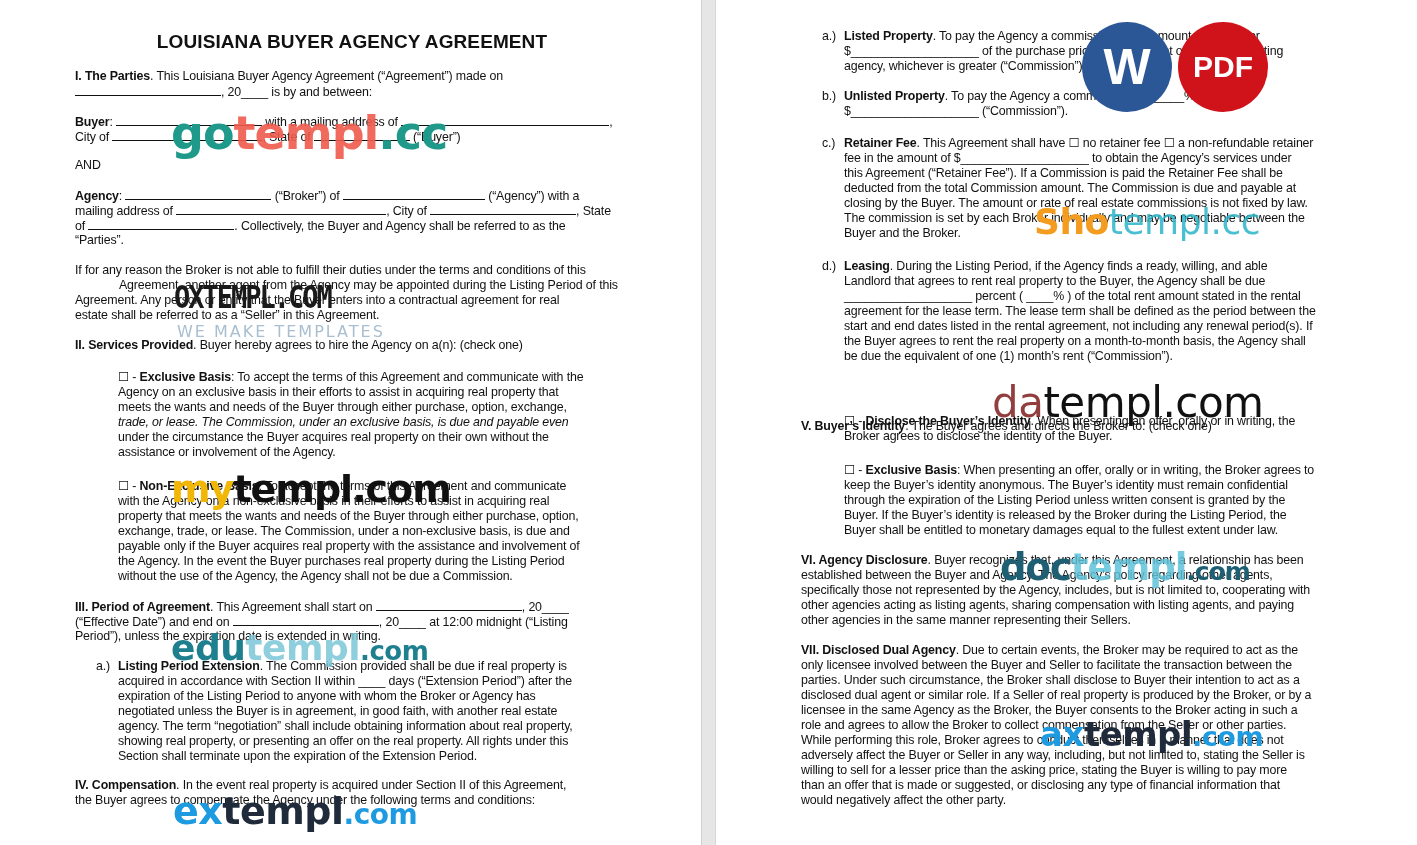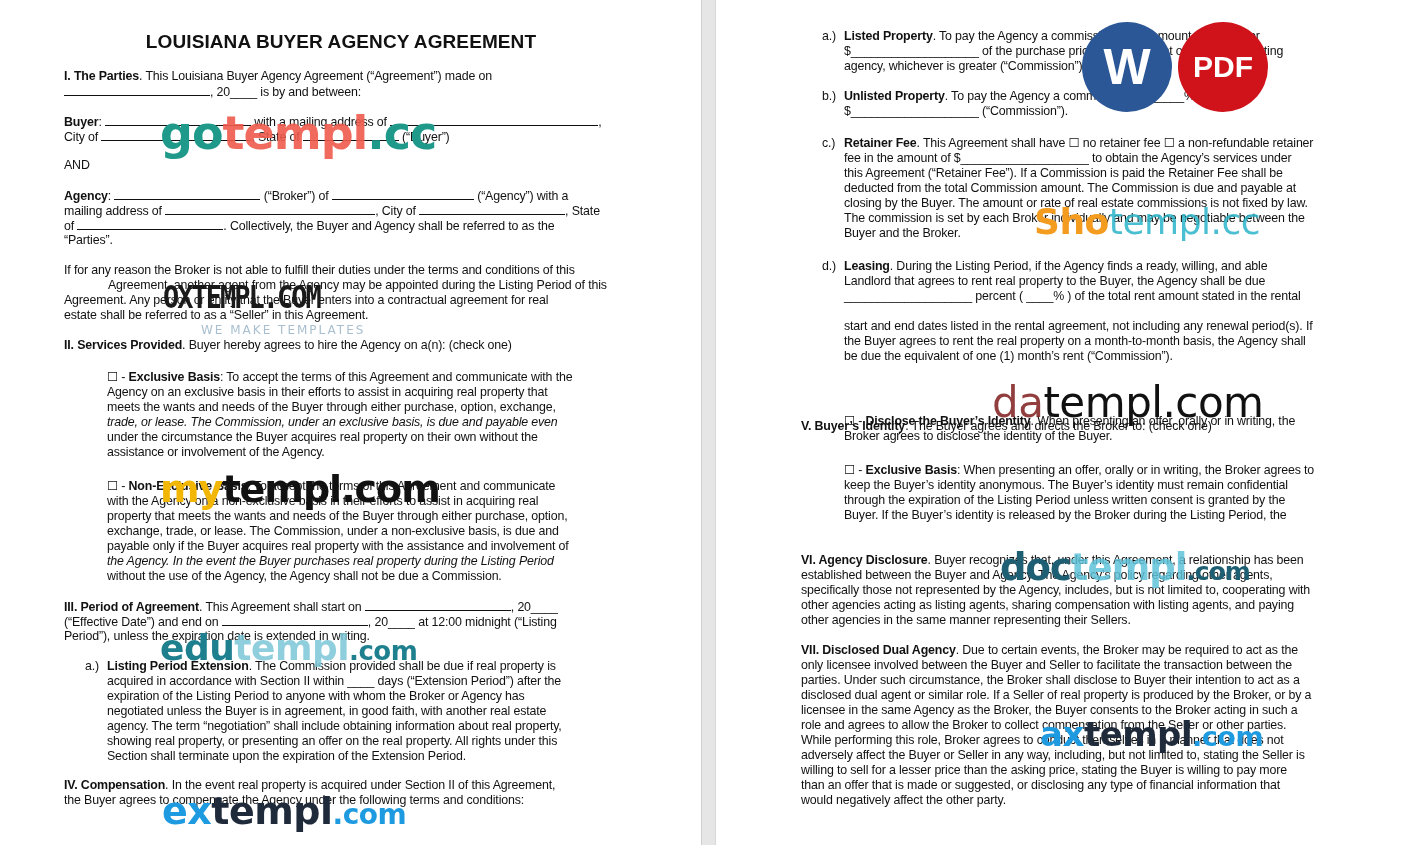--- a/index.html
+++ b/index.html
@@ -3,21 +3,21 @@
 <meta charset="utf-8">
 <style>
   html, body { margin: 0; padding: 0; }
   body {
     width: 1417px; height: 845px; overflow: hidden; position: relative;
     background: #ffffff;
     font-family: "Liberation Sans", sans-serif;
     color: #111;
   }
   .page { position: absolute; top: 0; height: 845px; background: #fff; }
-  #page-left { left: 0; width: 578px; }
+  #page-left { left: 11px; width: 578px; }
   #page-right { left: 716px; width: 701px; }
   .gutter { position: absolute; left: 701px; top: 0; width: 15px; height: 845px;
             background: #e6e6e6; border-left: 1px solid #cfcfcf; border-right: 1px solid #d8d8d8; box-sizing: border-box; }
 
   .p { position: absolute; font-size: 12.4px; line-height: 15px; letter-spacing: -0.15px; white-space: nowrap; }
   .p b { font-weight: bold; }
   .title { position: absolute; left: 0; width: 682px; text-align: center; top: 31px;
            font-size: 19px; font-weight: bold; letter-spacing: 0.1px; }
   .blank { display: inline-block; border-bottom: 1px solid #111; height: 11px; vertical-align: baseline; }
 
@@ -58,21 +58,21 @@
   <div class="p" style="left:107px;top:400px;">meets the wants and needs of the Buyer through either purchase, option, exchange,</div>
   <div class="p" style="left:107px;top:415px;font-style:italic;">trade, or lease. The Commission, under an exclusive basis, is due and payable even</div>
   <div class="p" style="left:107px;top:430px;">under the circumstance the Buyer acquires real property on their own without the</div>
   <div class="p" style="left:107px;top:445px;">assistance or involvement of the Agency.</div>
 
   <div class="p" style="left:107px;top:479px;"><span>☐</span> - <b>Non-Exclusive Basis</b><span>: To accept the terms of this Agreement and communicate</span></div>
   <div class="p" style="left:107px;top:494px;">with the Agency on a non-exclusive basis in their efforts to assist in acquiring real</div>
   <div class="p" style="left:107px;top:509px;">property that meets the wants and needs of the Buyer through either purchase, option,</div>
   <div class="p" style="left:107px;top:524px;">exchange, trade, or lease. The Commission, under a non-exclusive basis, is due and</div>
   <div class="p" style="left:107px;top:539px;">payable only if the Buyer acquires real property with the assistance and involvement of</div>
-  <div class="p" style="left:107px;top:554px;font-style:italic;">the Agency. In the event the Buyer purchases real property during the Listing Period</div>
+  <div class="p" style="left:107px;top:554px;">the Agency. In the event the Buyer purchases real property during the Listing Period</div>
   <div class="p" style="left:107px;top:569px;">without the use of the Agency, the Agency shall not be due a Commission.</div>
 
   <div class="p" style="left:64px;top:599px;"><b>III. Period of Agreement</b><span>. This Agreement shall start on</span> <span class="blank" style="width:146px"></span><span>, 20____</span></div>
   <div class="p" style="left:64px;top:614px;"><span>(“Effective Date”) and end on</span> <span class="blank" style="width:146px"></span><span>, 20____ at 12:00 midnight (“Listing</span></div>
   <div class="p" style="left:64px;top:629px;">Period”), unless the expiration date is extended in writing.</div>
 
   <div class="p" style="left:85px;top:659px;">a.)</div>
   <div class="p" style="left:107px;top:659px;"><b>Listing Period Extension</b><span>. The Commission provided shall be due if real property is</span></div>
   <div class="p" style="left:107px;top:674px;">acquired in accordance with Section II within ____ days (“Extension Period”) after the</div>
   <div class="p" style="left:107px;top:689px;">expiration of the Listing Period to anyone with whom the Broker or Agency has</div>
@@ -81,21 +81,21 @@
   <div class="p" style="left:107px;top:734px;">showing real property, or presenting an offer on the real property. All rights under this</div>
   <div class="p" style="left:107px;top:749px;">Section shall terminate upon the expiration of the Extension Period.</div>
 
   <div class="p" style="left:64px;top:778px;"><b>IV. Compensation</b><span>. In the event real property is acquired under Section II of this Agreement,</span></div>
   <div class="p" style="left:64px;top:793px;">the Buyer agrees to compensate the Agency under the following terms and conditions:</div>
 
   <div class="wm" style="left:160px;top:110px;font-size:46px;letter-spacing:-1px;">
     <span style="color:#1f9a8a">go</span><span style="color:#ef5b4c;opacity:.9">templ</span><span style="color:#1f9a8a">.cc</span>
   </div>
   <div class="wm" style="left:163px;top:284px;font-size:27px;color:#1a1a1a;font-family:'DejaVu Sans Mono',monospace;letter-spacing:-2px;transform:scaleY(1.15);">OXTEMPL.COM</div>
-  <div class="wm" style="left:166px;top:324px;font-size:12px;color:#a9bfcf;letter-spacing:2px;font-weight:normal;margin-left:35px;">WE MAKE TEMPLATES</div>
+  <div class="wm" style="left:166px;top:324px;font-size:16px;color:#a9bfcf;letter-spacing:2px;font-weight:normal;">WE MAKE TEMPLATES</div>
   <div class="wm" style="left:160px;top:470px;font-size:38px;letter-spacing:-1px;">
     <span style="color:#f2b705">my</span><span style="color:#111">templ.com</span>
   </div>
   <div class="wm" style="left:160px;top:630px;font-size:36px;letter-spacing:-0.5px;">
     <span style="color:#1e7f8f">edu</span><span style="color:#7cc6d6;opacity:.85">templ</span><span style="color:#1e7f8f;font-size:26px">.com</span>
   </div>
   <div class="wm" style="left:162px;top:792px;font-size:38px;letter-spacing:-0.5px;">
     <span style="color:#1e9be0">ex</span><span style="color:#1f2a3a">templ</span><span style="color:#1e9be0;font-size:28px">.com</span>
   </div>
 </div>
@@ -119,33 +119,35 @@
   <div class="p" style="left:128px;top:166px;">this Agreement (“Retainer Fee”). If a Commission is paid the Retainer Fee shall be</div>
   <div class="p" style="left:128px;top:181px;">deducted from the total Commission amount. The Commission is due and payable at</div>
   <div class="p" style="left:128px;top:196px;">closing by the Buyer. The amount or rate of real estate commissions is not fixed by law.</div>
   <div class="p" style="left:128px;top:211px;">The commission is set by each Broker individually and may be negotiable between the</div>
   <div class="p" style="left:128px;top:226px;">Buyer and the Broker.</div>
 
   <div class="p" style="left:106px;top:259px;">d.)</div>
   <div class="p" style="left:128px;top:259px;"><b>Leasing</b><span>. During the Listing Period, if the Agency finds a ready, willing, and able</span></div>
   <div class="p" style="left:128px;top:274px;">Landlord that agrees to rent real property to the Buyer, the Agency shall be due</div>
   <div class="p" style="left:128px;top:289px;text-align:center;">___________________ percent ( ____% ) of the total rent amount stated in the rental</div>
+  <div class="p" style="left:128px;top:304px;">agreement for the lease term. The lease term shall be defined as the period between the</div>
   <div class="p" style="left:128px;top:319px;">start and end dates listed in the rental agreement, not including any renewal period(s). If</div>
   <div class="p" style="left:128px;top:334px;">the Buyer agrees to rent the real property on a month-to-month basis, the Agency shall</div>
   <div class="p" style="left:128px;top:349px;">be due the equivalent of one (1) month’s rent (“Commission”).</div>
 
   <div class="p" style="left:85px;top:379px;margin-top:40px;"><b>V. Buyer’s Identity</b><span>. The Buyer agrees and directs the Broker to: (check one)</span></div>
 
   <div class="p" style="left:128px;top:414px;"><span>☐</span> - <b>Disclose the Buyer’s Identity</b><span>. When presenting an offer, orally or in writing, the</span></div>
   <div class="p" style="left:128px;top:429px;">Broker agrees to disclose the identity of the Buyer.</div>
 
   <div class="p" style="left:128px;top:463px;"><span>☐</span> - <b>Exclusive Basis</b><span>: When presenting an offer, orally or in writing, the Broker agrees to</span></div>
   <div class="p" style="left:128px;top:478px;">keep the Buyer’s identity anonymous. The Buyer’s identity must remain confidential</div>
   <div class="p" style="left:128px;top:493px;">through the expiration of the Listing Period unless written consent is granted by the</div>
   <div class="p" style="left:128px;top:508px;">Buyer. If the Buyer’s identity is released by the Broker during the Listing Period, the</div>
+  <div class="p" style="left:128px;top:523px;">Buyer shall be entitled to monetary damages equal to the fullest extent under law.</div>
 
   <div class="p" style="left:85px;top:553px;"><b>VI. Agency Disclosure</b><span>. Buyer recognizes that, under this Agreement, a relationship has been</span></div>
   <div class="p" style="left:85px;top:568px;">established between the Buyer and Agency. The Agency’s policy regarding other agents,</div>
   <div class="p" style="left:85px;top:583px;">specifically those not represented by the Agency, includes, but is not limited to, cooperating with</div>
   <div class="p" style="left:85px;top:598px;">other agencies acting as listing agents, sharing compensation with listing agents, and paying</div>
   <div class="p" style="left:85px;top:613px;">other agencies in the same manner representing their Sellers.</div>
 
   <div class="p" style="left:85px;top:643px;"><b>VII. Disclosed Dual Agency</b><span>. Due to certain events, the Broker may be required to act as the</span></div>
   <div class="p" style="left:85px;top:658px;">only licensee involved between the Buyer and Seller to facilitate the transaction between the</div>
   <div class="p" style="left:85px;top:673px;">parties. Under such circumstance, the Broker shall disclose to Buyer their intention to act as a</div>

